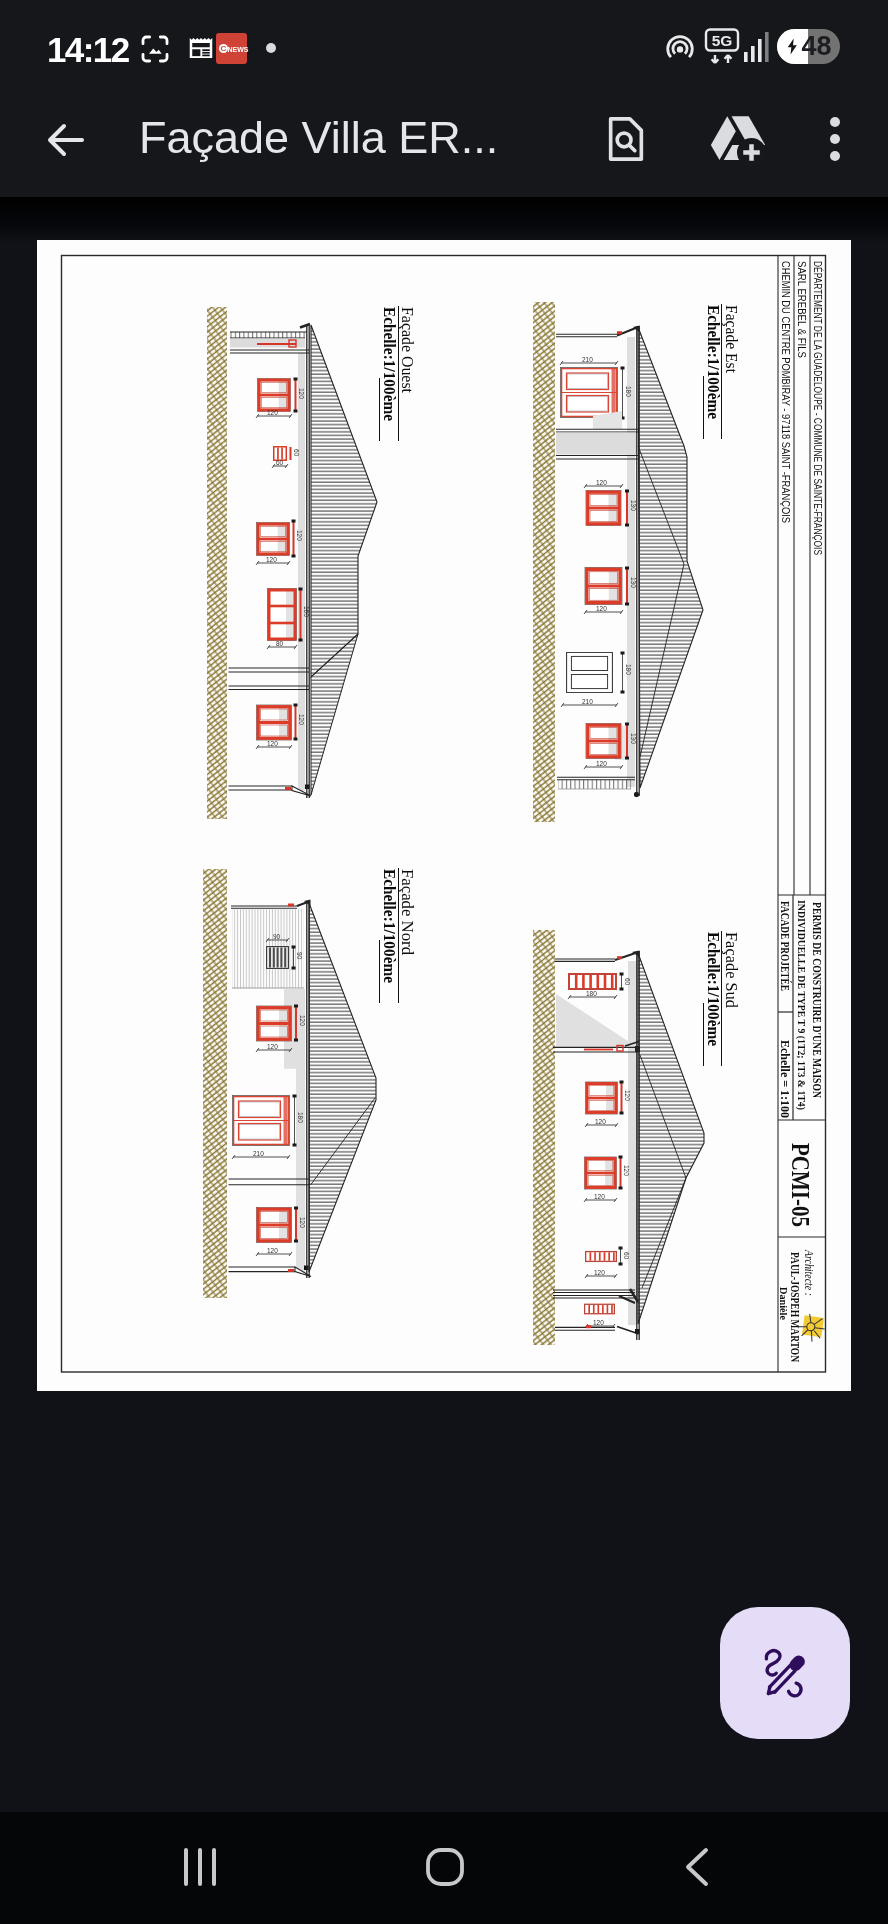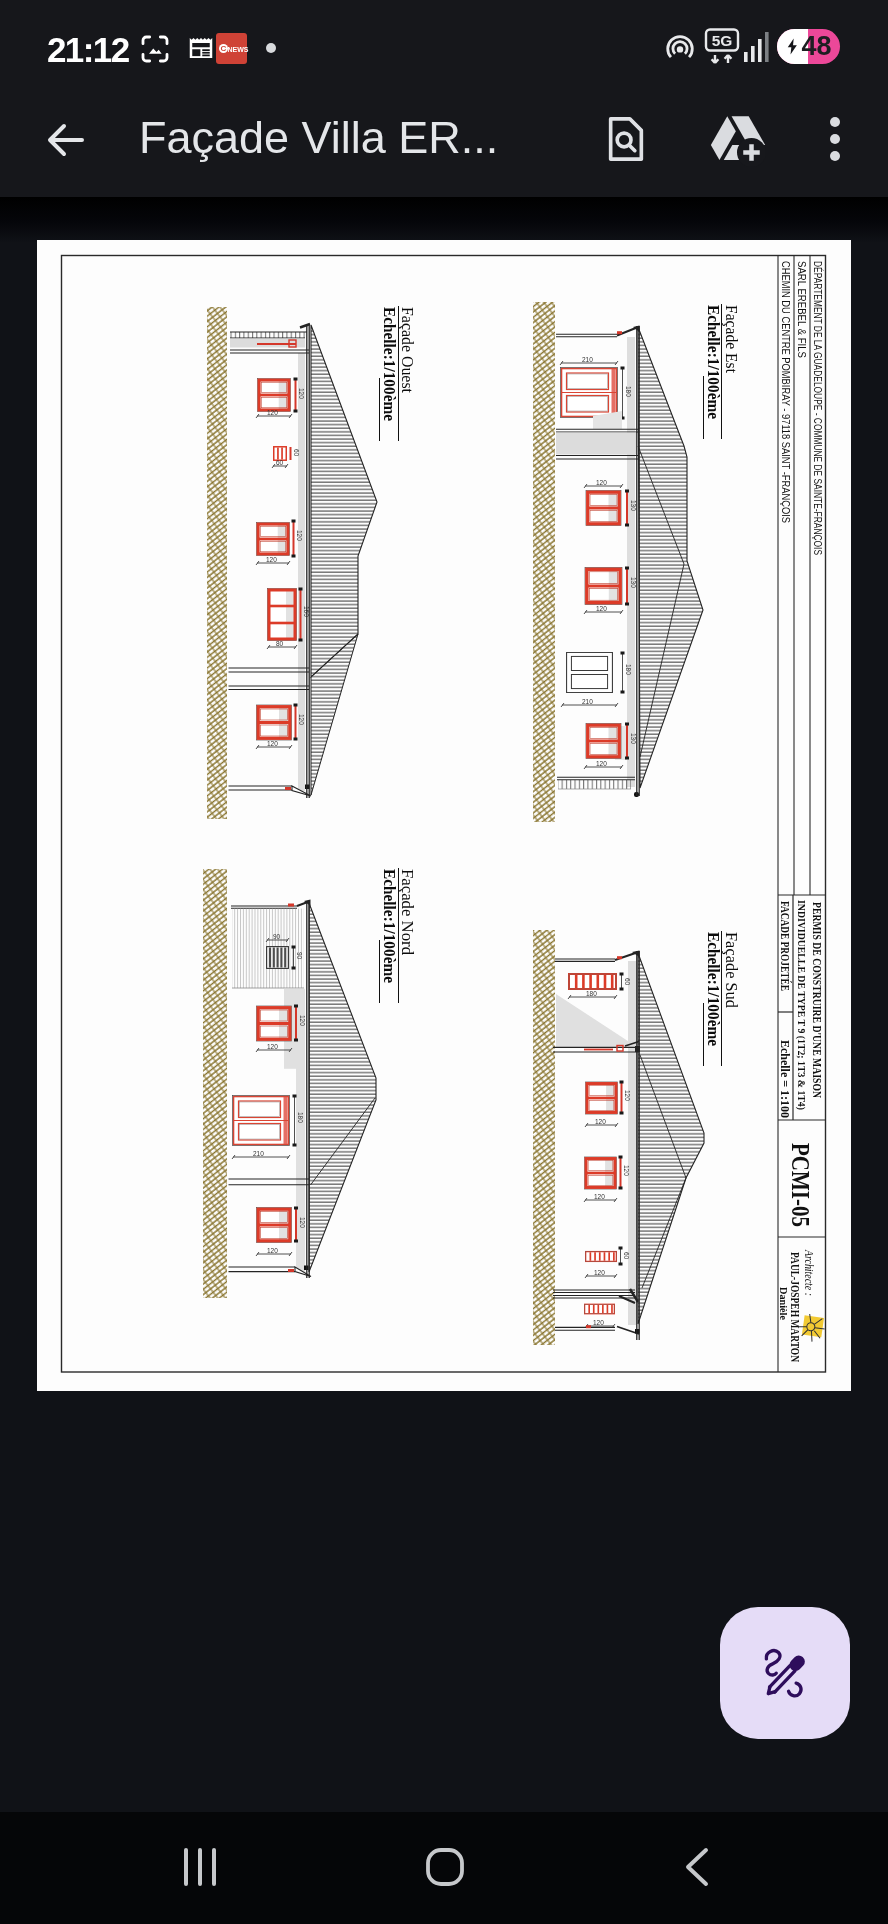--- a/index.html
+++ b/index.html
@@ -6,21 +6,21 @@
   body{width:888px;height:1924px;background:#101217;font-family:"Liberation Sans",sans-serif;position:relative;overflow:hidden;}
   .abs{position:absolute;}
 </style>
 </head>
 <body>
 
 <div class="abs" style="left:0;top:0;width:888px;height:197px;background:#16171b;"></div>
 
 <div class="abs" style="left:0;top:197px;width:888px;height:46px;background:linear-gradient(#000000,#05060a 55%,rgba(16,18,23,0));"></div>
 
-<div class="abs" style="left:47px;top:30px;color:#fff;font-size:35px;font-weight:600;letter-spacing:-1.6px;">21:12</div>
+<div class="abs" style="left:47px;top:30px;color:#fff;font-size:35px;font-weight:600;letter-spacing:-1.6px;">14:12</div>
 
 <svg class="abs" style="left:139px;top:33px;" width="32" height="32" viewBox="0 0 24 24" fill="none" stroke="#fff" stroke-width="2.1" stroke-linecap="round">
   <path d="M3 8 V5.5 A2.5 2.5 0 0 1 5.5 3 H8"></path>
     <path d="M16 3 h2.5 A2.5 2.5 0 0 1 21 5.5 V8"></path>
   <path d="M21 16 v2.5 A2.5 2.5 0 0 1 18.5 21 H16"></path>
     <path d="M8 21 H5.5 A2.5 2.5 0 0 1 3 18.5 V16"></path>
   <path d="M7.5 15.5 l3.2-3.8 2.4 2.6 1.7-1.7 2.2 2.9 z" fill="#fff" stroke="none"></path>
 </svg>
 
 <svg class="abs" style="left:186px;top:33px;" width="30" height="30" viewBox="0 0 24 24">
@@ -51,21 +51,21 @@
   <path d="M24 35 v-8 m0 0 l-3.4 3.8 m3.4-3.8 l3.4 3.8" stroke="#e8e9eb" stroke-width="2.4" fill="none"></path>
 </svg>
 
 <svg class="abs" style="left:744px;top:30px;" width="30" height="34" viewBox="0 0 30 34">
   <rect x="0" y="22" width="3.6" height="10" fill="#e8e9eb"></rect>
   <rect x="7" y="16" width="3.6" height="16" fill="#e8e9eb"></rect>
   <rect x="14" y="9" width="3.6" height="23" fill="#e8e9eb"></rect>
   <rect x="21" y="2" width="3.6" height="30" fill="#7c8084"></rect>
 </svg>
 
-<div class="abs" style="left:777px;top:29px;width:63px;height:35px;border-radius:18px;background:#ec4899;overflow:hidden;">
+<div class="abs" style="left:777px;top:29px;width:63px;height:35px;border-radius:18px;background:#737373;overflow:hidden;">
   <div class="abs" style="left:0;top:0;width:31px;height:35px;background:#fff;"></div>
   <svg class="abs" style="left:6px;top:8px;" width="19" height="19" viewBox="0 0 24 24">
       <path d="M13.5 2 L6 13 h4.5 L9.5 22 L17.5 10.5 h-4.8 z" fill="#15161a"></path>
     </svg>
   <div class="abs" style="left:18px;top:0;width:43px;height:35px;color:#1d1e22;font-size:27px;font-weight:bold;line-height:35px;text-align:center;">48</div>
 </div>
 
 <svg class="abs" style="left:42px;top:116px;" width="48" height="48" viewBox="0 0 24 24" fill="none" stroke="#e4e6e9" stroke-width="2" stroke-linecap="round" stroke-linejoin="round">
   <path d="M20 12 H4.5 M11 5 l-7 7 7 7"></path>
 </svg>

